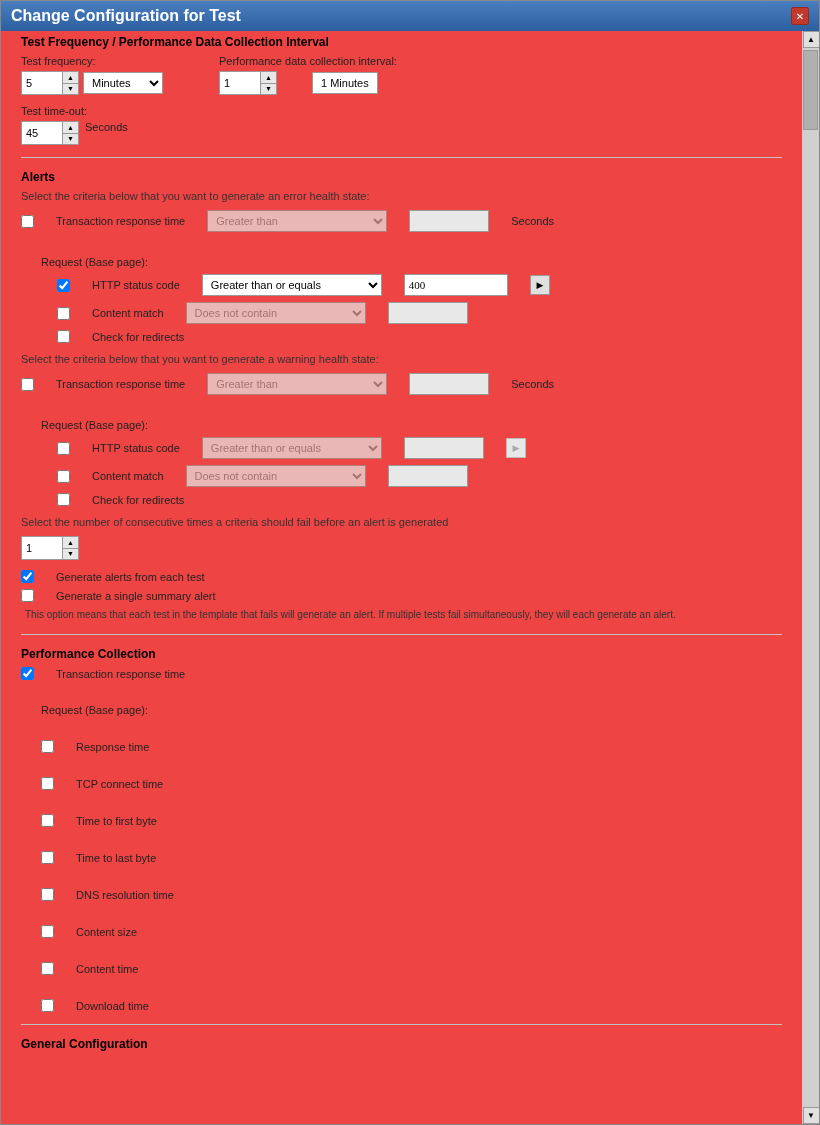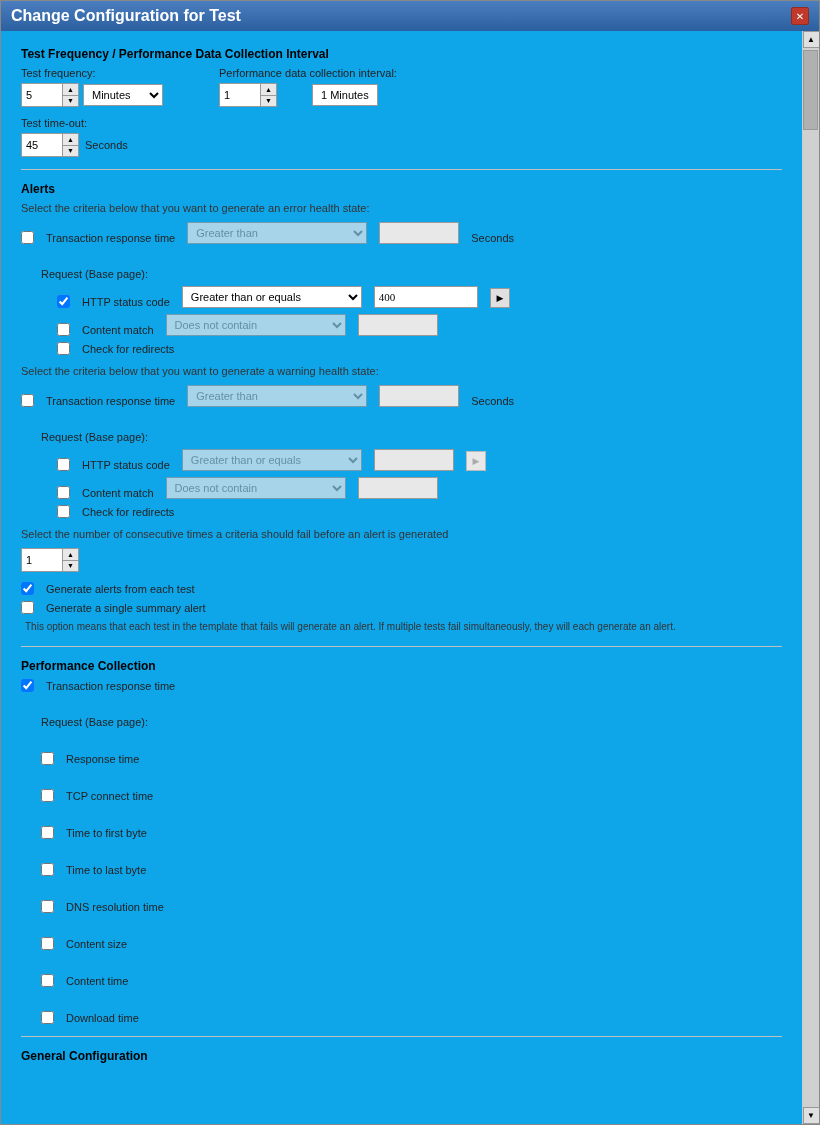--- a/index.html
+++ b/index.html
@@ -37,23 +37,23 @@
     }
     
     .content-area {
       flex: 1;
       display: flex;
       overflow: hidden;
     }
     
     .main-panel {
       flex: 1;
-      padding: 12px 20px;
+      padding: 0 20px;
       overflow-y: auto;
-      background: #0ea5e9;
+      background: #ef4444;
     }
     
     .scrollbar {
       width: 17px;
       background: #f0f0f0;
       border-left: 1px solid #ccc;
       display: flex;
       flex-direction: column;
       align-items: center;
     }
@@ -164,23 +164,23 @@
       font-size: 11px;
       outline: none;
     }
     
     input.text-input:disabled {
       background: #e8e8e8;
     }
     
     .checkbox-row {
       display: flex;
-      align-items: flex-end;
+      align-items: center;
       margin-bottom: 6px;
-      gap: 12px;
+      gap: 22px;
     }
     
     .checkbox-row input[type="checkbox"] {
       width: 13px; height: 13px;
     }
     
     .indented { margin-left: 20px; margin-top: 24px; }
     .indented2 { margin-left: 36px; }
     
     .play-btn {
@@ -284,21 +284,21 @@
                   <button class="spinner-btn">▼</button>
                 </div>
               </div>
               <div class="perf-interval-text">1 Minutes</div>
             </div>
           </div>
         </div>
 
         <div>
           <div class="label-text" style="margin-bottom:4px;">Test time-out:</div>
-          <div style="display:flex; align-items:center; gap:6px;">
+          <div style="display:flex; gap:6px;">
             <div class="spinner-group">
               <input class="spinner-input" type="text" value="45" style="">
               <div class="spinner-btns">
                 <button class="spinner-btn">▲</button>
                 <button class="spinner-btn">▼</button>
               </div>
             </div>
             <span class="label-text">Seconds</span>
           </div>
         </div>

